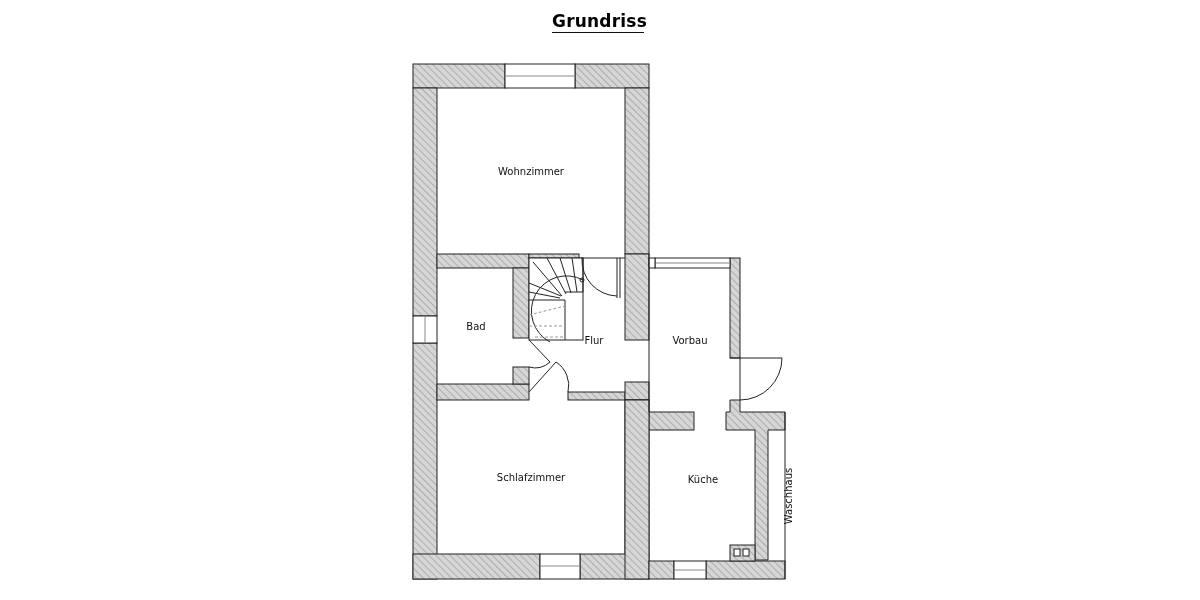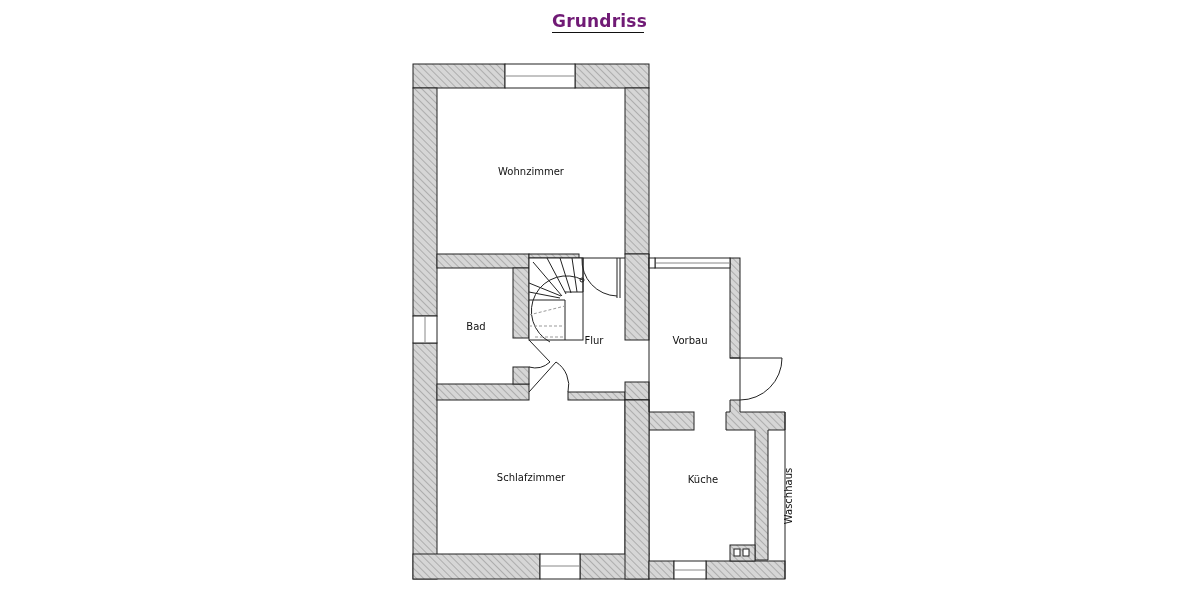--- a/index.html
+++ b/index.html
@@ -1,17 +1,17 @@
 <!DOCTYPE html>
 <html><head>
 <meta charset="utf-8">
 <style>
   html, body { margin:0; padding:0; background:#ffffff; }
   body { width:1200px; height:600px; position:relative; overflow:hidden; font-family:"DejaVu Sans", sans-serif; }
-  .title { position:absolute; left:552px; top:10px; width:92px; text-align:center; font-family:"DejaVu Sans", sans-serif; font-weight:bold; font-size:17px; color:#701a75; border-bottom:1.5px solid #111; line-height:22px; letter-spacing:0.2px; }
+  .title { position:absolute; left:552px; top:10px; width:92px; text-align:center; font-family:"DejaVu Sans", sans-serif; font-weight:bold; font-size:17px; color:#000000; border-bottom:1.5px solid #111; line-height:22px; letter-spacing:0.2px; }
   svg { position:absolute; left:0; top:0; }
   .room-label { font-family:"DejaVu Sans", sans-serif; font-size:10px; fill:#111; }
 </style>
 </head>
 <body>
 
 <div class="title">Grundriss</div>
 
 <svg width="1200" height="600" viewBox="0 0 1200 600">
   <defs>

